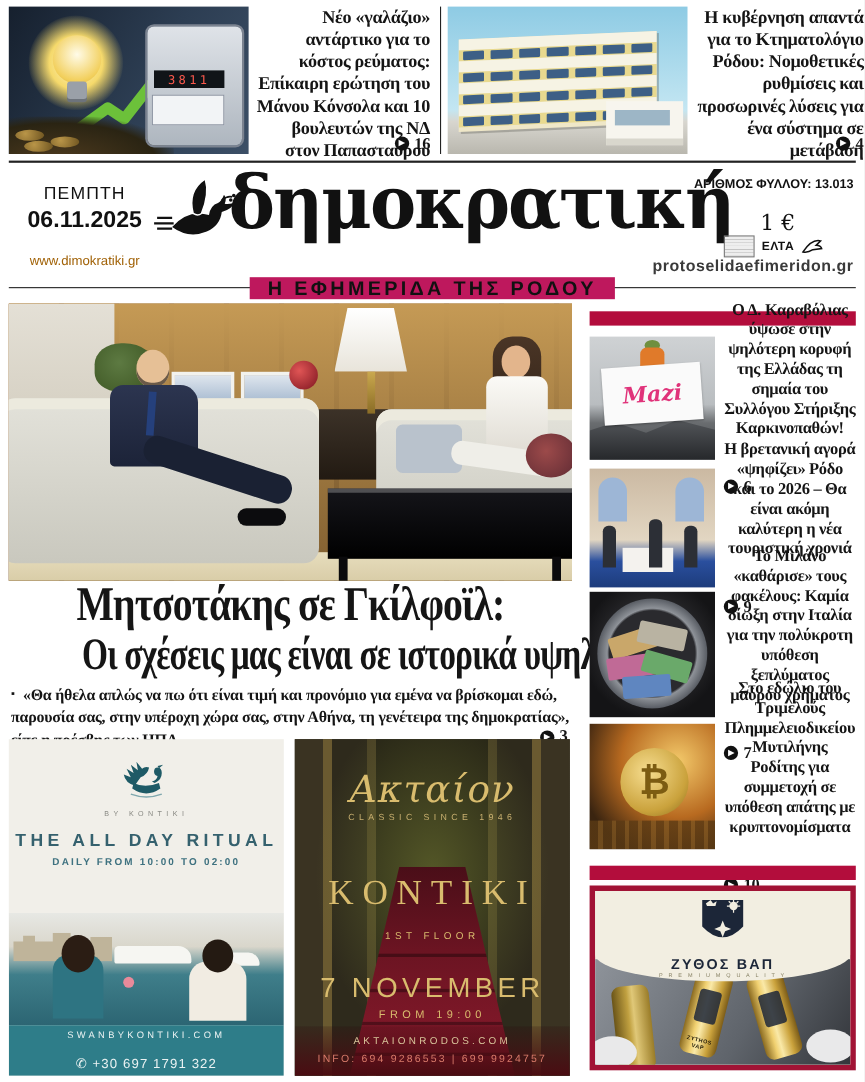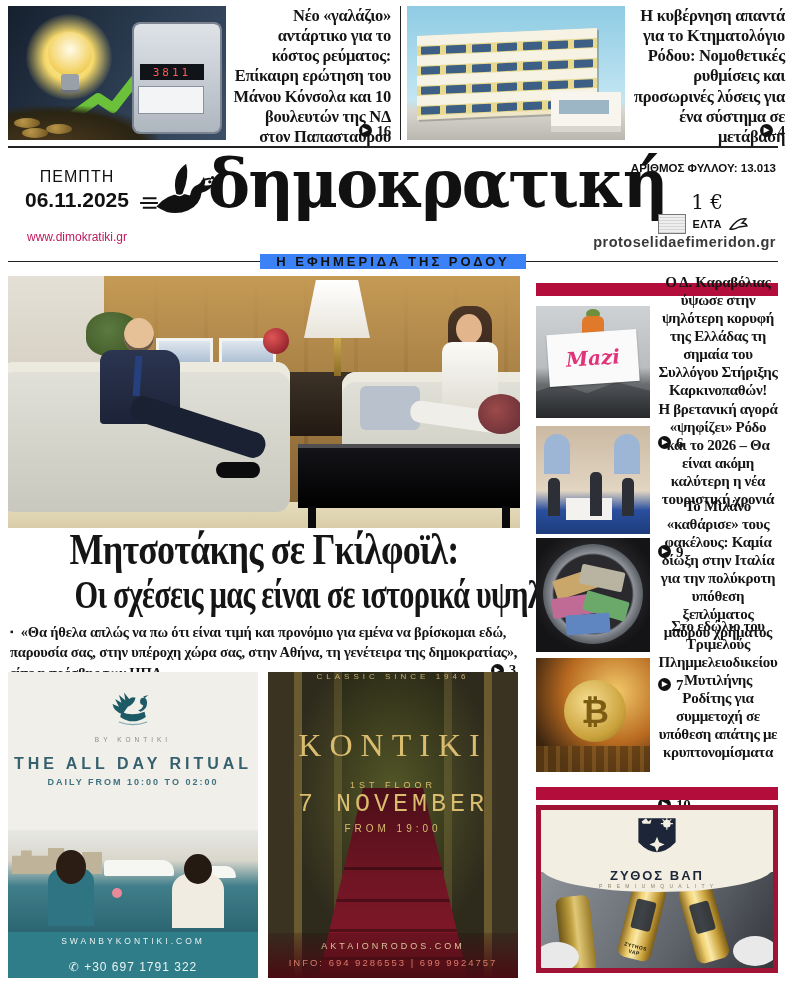--- a/index.html
+++ b/index.html
@@ -51,36 +51,36 @@
               box-shadow:inset 0 -6px 0 #d9d7cd;}
   .bldg-annex i{position:absolute;left:8px;top:8px;width:50px;height:14px;background:#9db6c6;}
 
   
   .masthead{top:150px;left:8px;width:770px;height:100px;}
   .date-block{position:absolute;left:14px;top:18px;width:110px;text-align:center;
               font-family:"Liberation Sans",sans-serif;}
   .date-day{font-size:16px;letter-spacing:1px;}
   .date-num{font-size:21px;font-weight:bold;margin-top:2px;}
   .site-url{position:absolute;left:6px;top:80px;width:126px;text-align:center;font-size:12px;
-            font-family:"Liberation Sans",sans-serif;color:#be185d;}
+            font-family:"Liberation Sans",sans-serif;color:#a16207;}
   .dove{position:absolute;left:128px;top:2px;width:82px;height:78px;}
   .paper-title{position:absolute;left:200px;top:-6px;width:470px;font-size:67px;font-weight:bold;
                font-family:"DejaVu Serif",serif;letter-spacing:-2px;transform:scaleX(.94);transform-origin:left;}
   .issue-no{position:absolute;right:2px;top:12px;font-family:"Liberation Sans",sans-serif;
             font-weight:bold;font-size:11.5px;}
   .price{position:absolute;right:55px;top:40px;font-size:20px;font-family:"DejaVu Serif",serif;}
   .stamps{position:absolute;right:30px;top:64px;display:flex;align-items:center;gap:6px;}
   .stampbox{width:26px;height:18px;border:1px solid #777;background:repeating-linear-gradient(#eee,#eee 2px,#bbb 3px);}
   .elta{font-family:"Liberation Sans",sans-serif;font-weight:bold;font-size:11px;letter-spacing:.5px;}
   .portal{position:absolute;right:2px;top:84px;font-family:"Liberation Sans",sans-serif;
           font-weight:bold;font-size:14.5px;letter-spacing:.5px;color:#3a3a3a;margin-left:12px;}
   .tagline-row{top:252px;left:8px;width:770px;height:20px;text-align:center;}
   .tagline-row::before{content:"";position:absolute;left:0;right:0;top:9px;border-top:1.5px solid #222;}
-  .tagline{position:relative;background:#3b82f6;padding:0 16px;font-family:"Liberation Sans",sans-serif;
-           font-weight:bold;font-size:13px;letter-spacing:3px;}
+  .tagline{position:relative;background:#be185d;padding:0 16px;font-family:"Liberation Sans",sans-serif;
+           font-weight:bold;font-size:18px;letter-spacing:3px;}
 
   
   .lead-photo{top:276px;left:8px;width:512px;height:252px;overflow:hidden;
       background:repeating-linear-gradient(90deg,#a97c3f 0 46px,#8a6130 46px 50px),linear-gradient(#b08344,#7d5728);}
   .wall-shade{position:absolute;inset:0;background:linear-gradient(#c59a55,rgba(0,0,0,.25));}
   .window-wall{position:absolute;left:0;top:0;width:96px;height:150px;background:linear-gradient(#e4e0d6,#cfc9ba);}
   .plant{position:absolute;left:78px;top:36px;width:56px;height:44px;border-radius:50% 60% 55% 45%;
          background:radial-gradient(circle at 40% 40%,#5d7a42,#39511f);}
   .frames{position:absolute;left:148px;top:62px;width:120px;height:34px;display:flex;gap:6px;}
   .frames i{flex:1;background:linear-gradient(#dfe6ee,#9fb4cc);border:3px solid #f2f2ee;}
@@ -211,21 +211,21 @@
         #262416;}
   .carpet{position:absolute;left:50%;bottom:0;width:150px;height:190px;transform:translateX(-50%);
           background:linear-gradient(#4a0e18 0%,#6b1422 40%,#8a1a2c 100%);
           clip-path:polygon(30% 0,70% 0,100% 100%,0 100%);}
   .carpet i{position:absolute;left:0;width:100%;height:3px;background:rgba(0,0,0,.35);}
   .akt-brand{font-family:"DejaVu Serif",serif;font-style:italic;font-size:34px;margin-top:26px;
              letter-spacing:1px;position:relative;}
   .akt-tag{font-family:"Liberation Sans",sans-serif;font-size:8px;letter-spacing:4px;color:#c9b070;position:relative;}
   .akt-open{font-size:32px;letter-spacing:8px;margin-top:46px;font-family:"Liberation Serif",serif;position:relative;}
   .akt-floor{font-family:"Liberation Sans",sans-serif;font-size:9px;letter-spacing:4px;margin-top:16px;position:relative;}
-  .akt-date{font-size:25px;letter-spacing:4px;font-family:Liberation Mono, monospace;position:relative;}
+  .akt-date{font-size:25px;letter-spacing:4px;font-family:Liberation Sans, sans-serif;position:relative;margin-top:28px;}
   .akt-time{font-family:"Liberation Sans",sans-serif;font-size:10px;letter-spacing:4px;margin-top:4px;position:relative;}
   .akt-foot{position:absolute;bottom:0;left:0;width:100%;padding:8px 0 10px;
             background:linear-gradient(rgba(40,6,10,.2),#4a0c12);}
   .akt-site{font-family:"Liberation Sans",sans-serif;font-size:9px;letter-spacing:3px;color:#d8c49a;}
   .akt-info{font-family:"Liberation Sans",sans-serif;font-size:9.5px;letter-spacing:2px;color:#d87a6a;margin-top:6px;}
 </style>
 </head>
 <body>
 
 <div class="page">
@@ -522,20 +522,21 @@
     </div>
   </div>
 
   <div class="abs ad-aktaion">
     <div class="carpet">
       <i style="bottom:18px;"></i>
         <i style="bottom:46px;"></i>
         <i style="bottom:76px;"></i>
         <i style="bottom:108px;"></i>
     </div>
+    <div class="akt-brand">Ακταίον</div>
     <div class="akt-tag">CLASSIC SINCE 1946</div>
     <div class="akt-open">KONTIKI</div>
     <div class="akt-floor">1ST FLOOR</div>
     <div class="akt-date">7 NOVEMBER</div>
     <div class="akt-time">FROM 19:00</div>
     <div class="akt-foot">
       <div class="akt-site">AKTAIONRODOS.COM</div>
       <div class="akt-info">INFO: 694 9286553 | 699 9924757</div>
     </div>
   </div>

